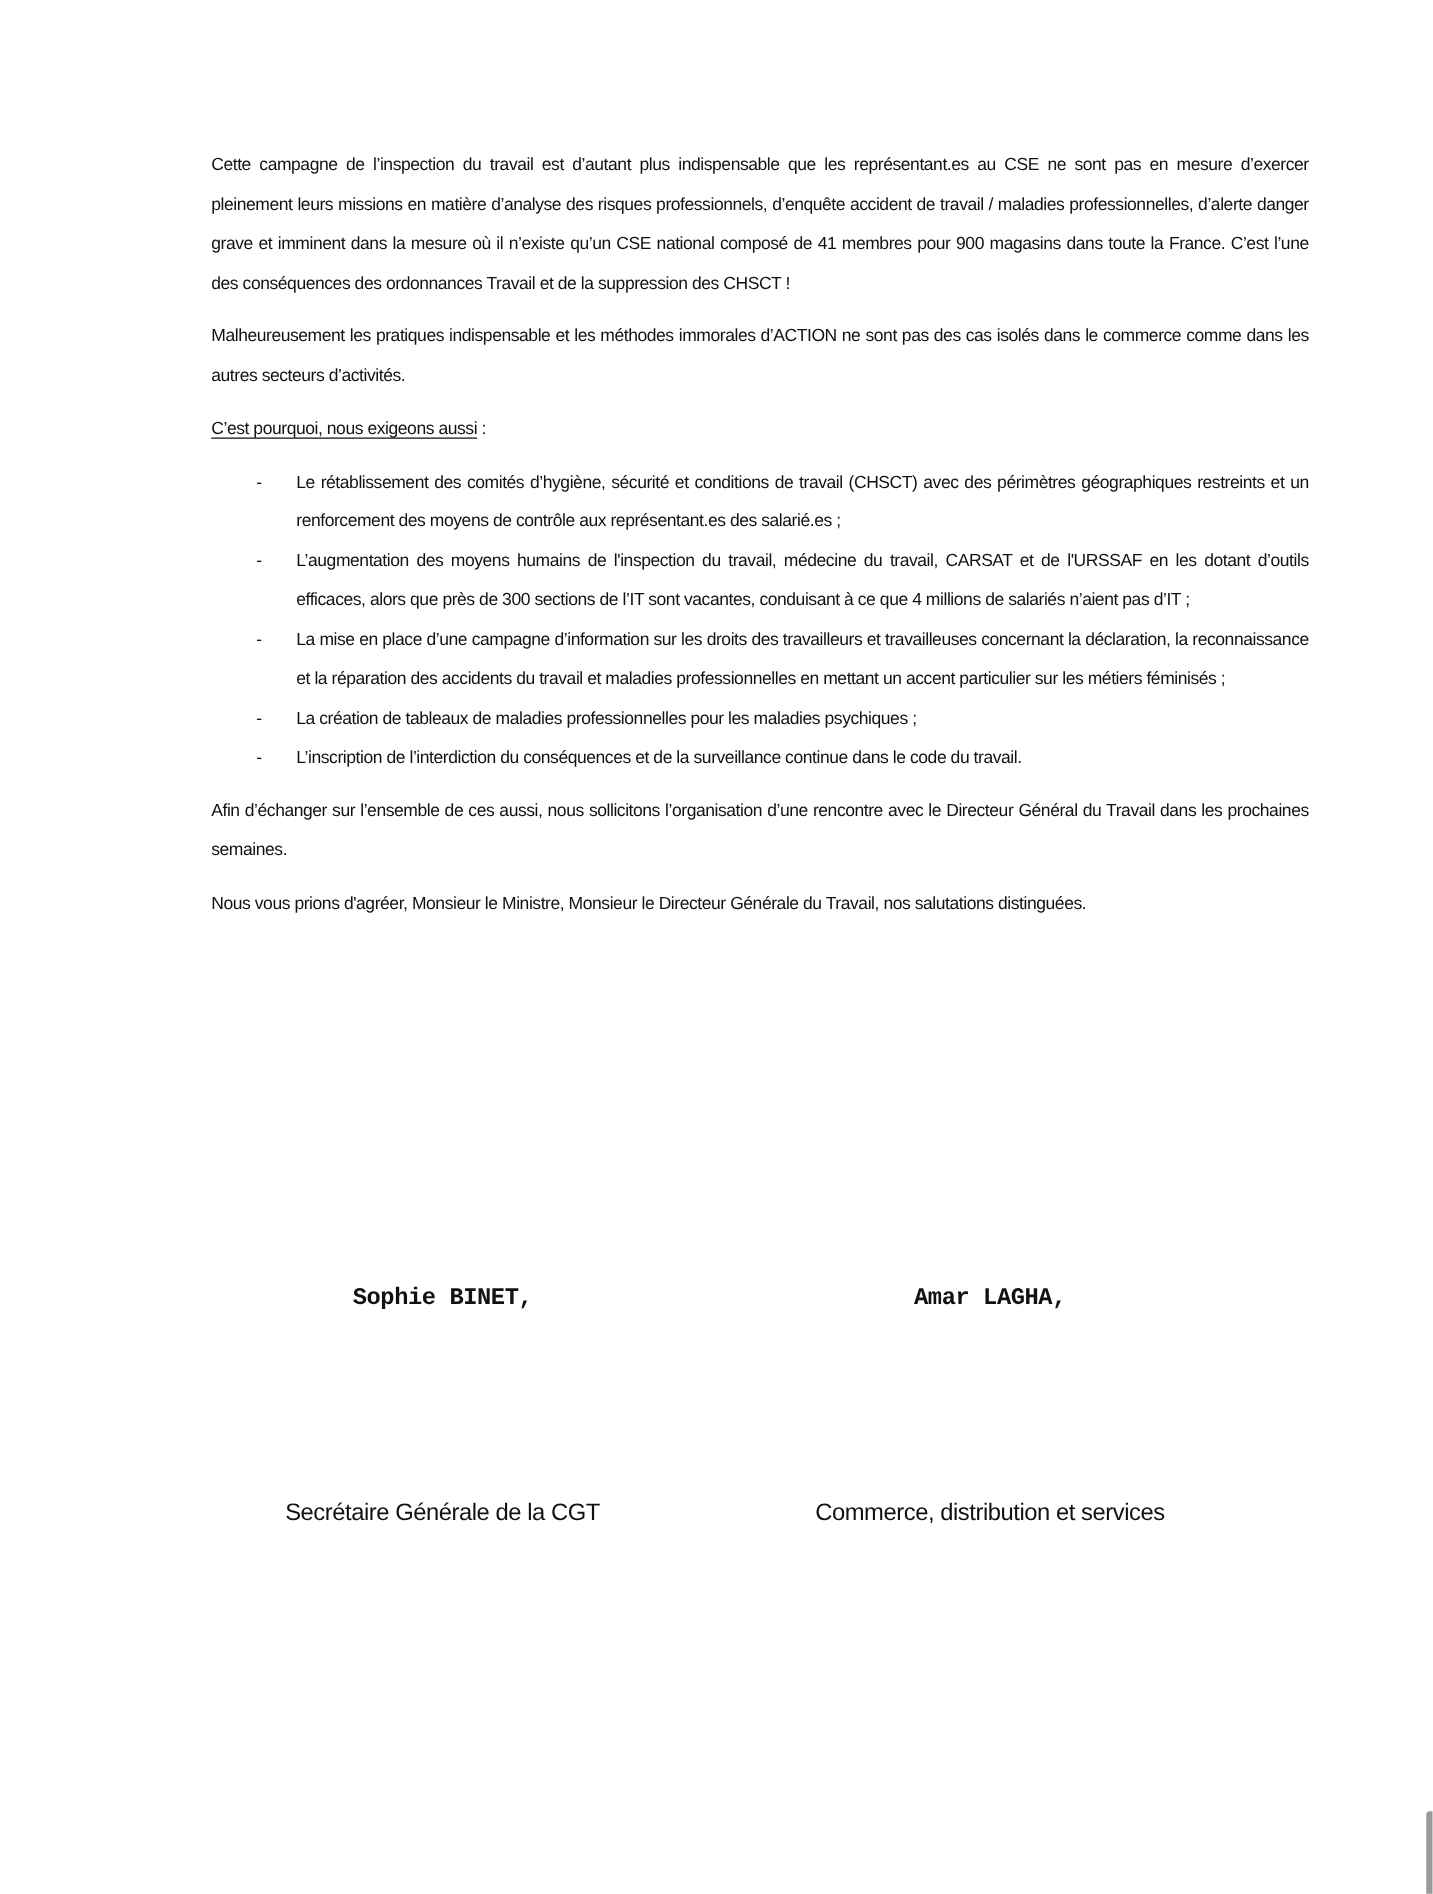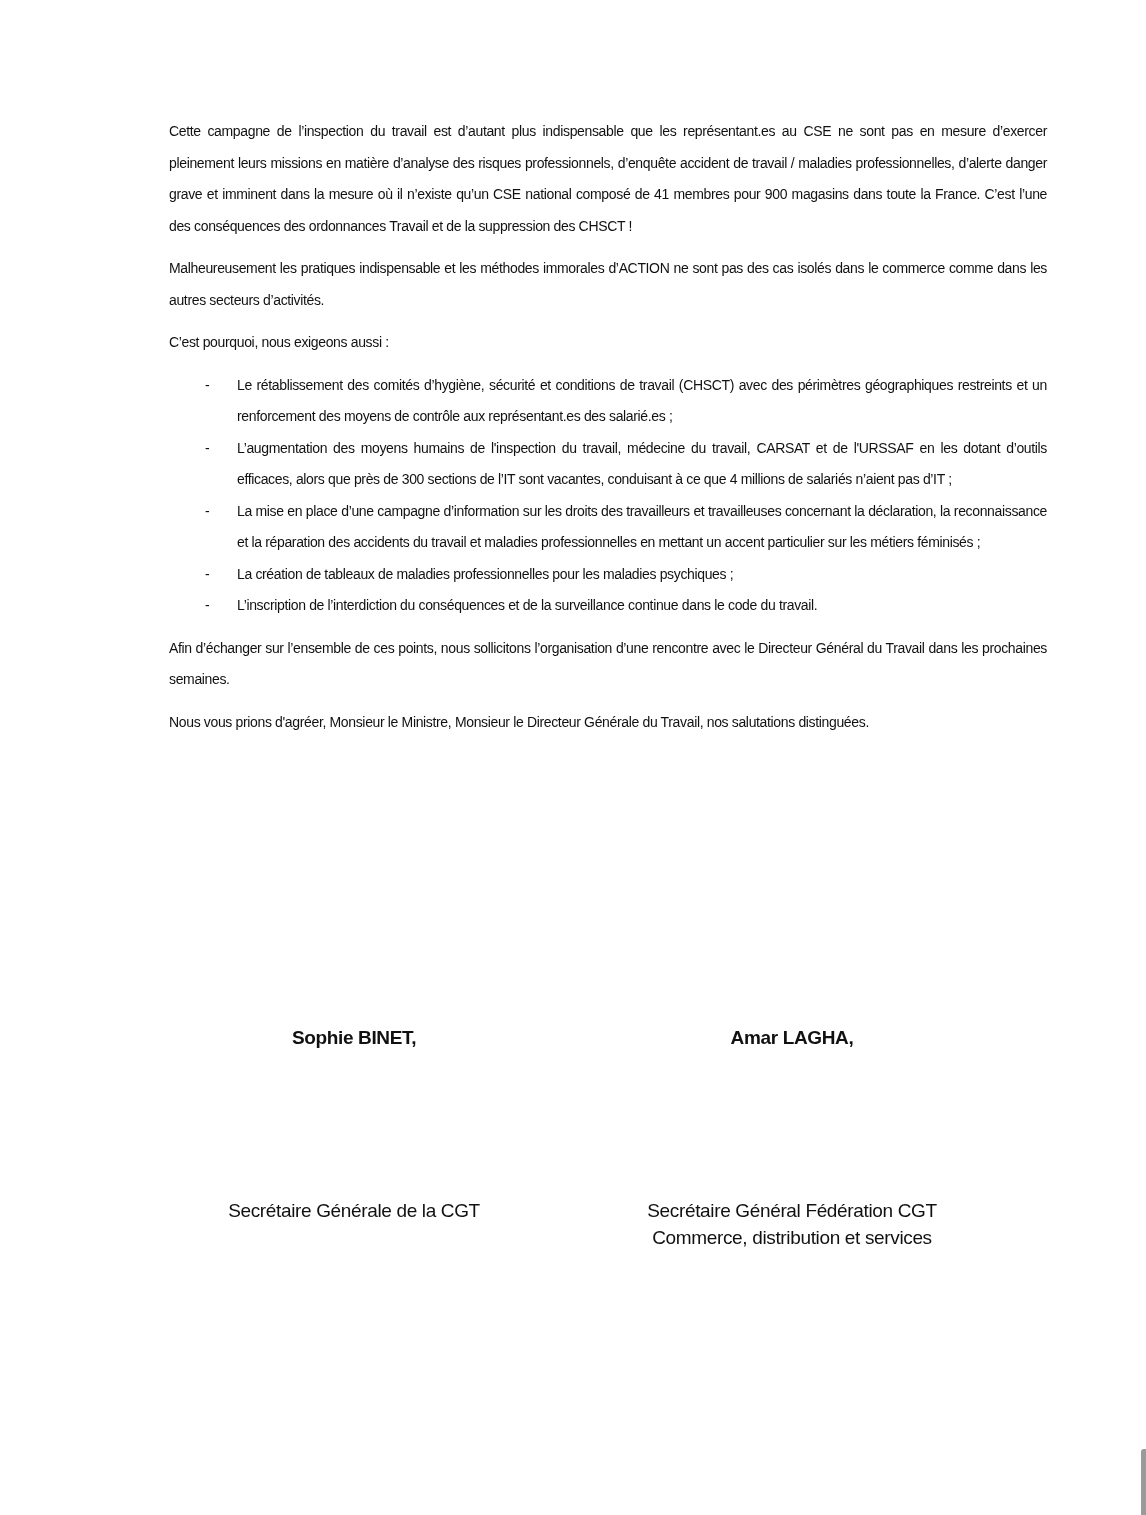--- a/index.html
+++ b/index.html
@@ -23,20 +23,21 @@
       font-size: 14px;
       line-height: 31.5px;
       letter-spacing: -0.35px;
       margin-left: 35px;
     }
     .para {
       margin: 0 0 11px 0;
       text-align: justify;
     }
     .underline {
+      text-decoration: underline;
       text-underline-offset: 3px;
     }
     .list {
       list-style: none;
       margin: 0 0 11px 0;
       padding: 0;
     }
     .list-item {
       position: relative;
       padding-left: 68px;
@@ -46,20 +47,21 @@
       position: absolute;
       left: 36px;
       top: 0;
     }
     .sig-row {
       position: absolute;
       top: 1027px;
       left: 134px;
       width: 878px;
       height: 40px;
+      font-family: Liberation Mono, monospace;
     }
     .sig-name {
       position: absolute;
       font-weight: bold;
       font-size: 19px;
       letter-spacing: -0.35px;
       text-align: center;
       white-space: nowrap;
     }
     .sig-name.left { left: 120px; width: 200px; }
@@ -114,32 +116,31 @@
     <li class="list-item">
       <span class="dash">-</span>
       <span>La création de tableaux de maladies professionnelles pour les maladies psychiques ;</span>
     </li>
     <li class="list-item">
       <span class="dash">-</span>
       <span>L’inscription de l’interdiction du conséquences et de la surveillance continue dans le code du travail.</span>
     </li>
   </ul>
 
-  <p class="para">Afin d’échanger sur l’ensemble de ces points, nous sollicitons l’organisation d’une rencontre avec le Directeur Général du Travail dans les prochaines semaines.</p>
+  <p class="para">Afin d’échanger sur l’ensemble de ces aussi, nous sollicitons l’organisation d’une rencontre avec le Directeur Général du Travail dans les prochaines semaines.</p>
   <p class="para">Nous vous prions d'agréer, Monsieur le Ministre, Monsieur le Directeur Générale du Travail, nos salutations distinguées.</p>
 </div>
 
 <div class="sig-row">
   <div class="sig-name left">Sophie BINET,</div>
   <div class="sig-name right">Amar LAGHA,</div>
 </div>
 
 <div class="title-row">
   <div class="sig-title left">
     <div>Secrétaire Générale de la CGT</div>
   </div>
   <div class="sig-title right">
-    <div>Secrétaire Général Fédération CGT</div>
     <div>Commerce, distribution et services</div>
   </div>
 </div>
 
 <div class="scroll-thumb"></div>
 
 </body></html>

